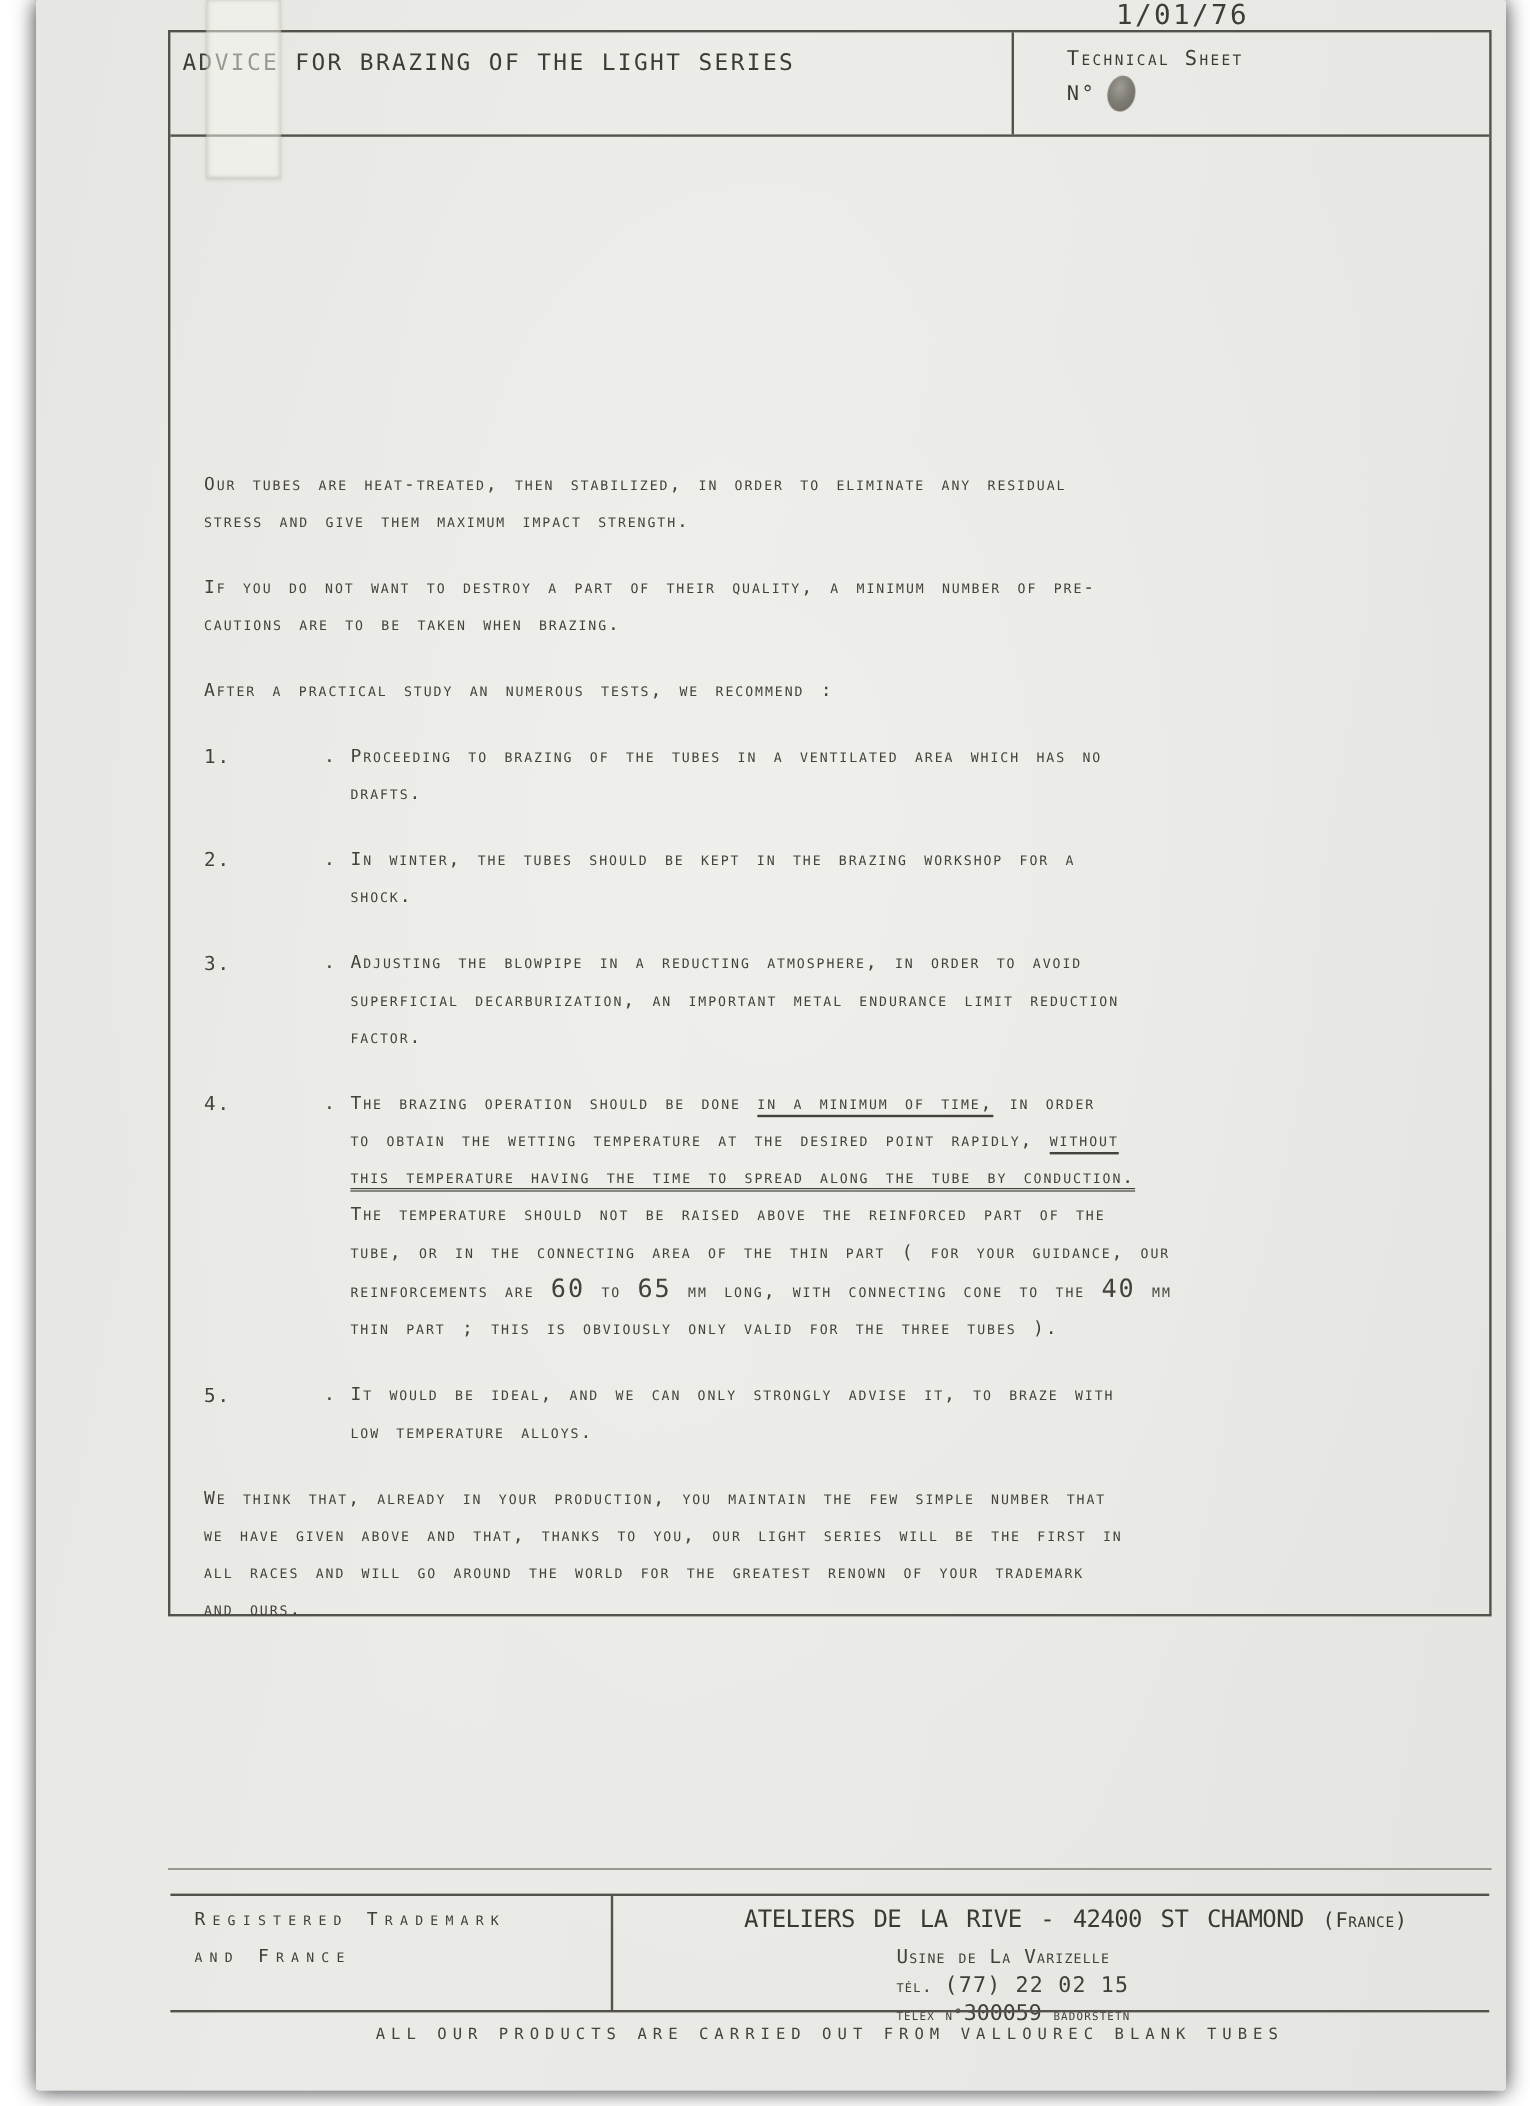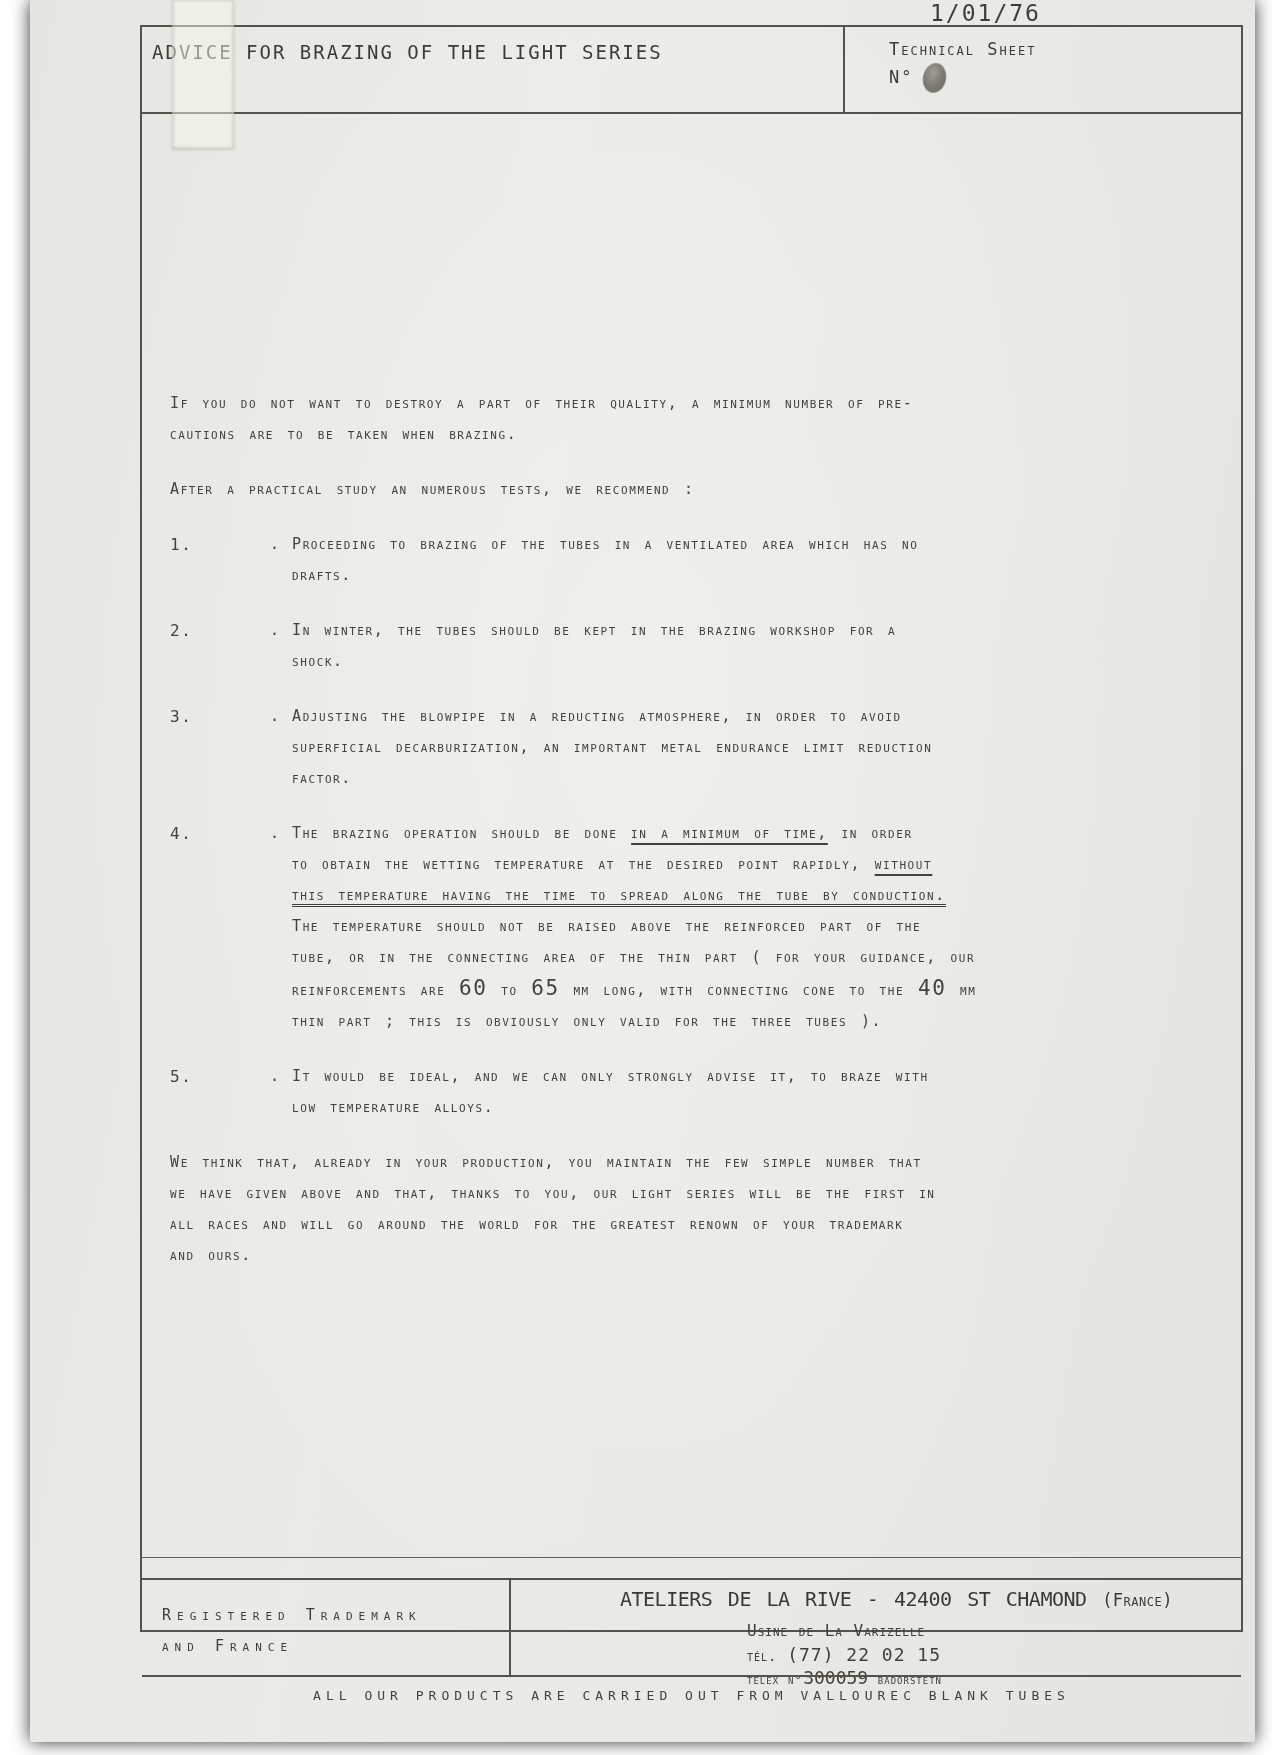--- a/index.html
+++ b/index.html
@@ -27,21 +27,21 @@
   }
 
   .ink { color:#45423c; }
 
   .date {
     position:absolute; left:930px; top:0px; z-index:2;
     font-size:23px; letter-spacing:2px; color:#3f3d37;
   }
 
   .frame {
-    position:absolute; left:140px; top:25px; width:1103px; height:1607px; z-index:2;
+    position:absolute; left:140px; top:25px; width:1103px; height:1322px; z-index:2;
     border:2px solid #55524b;
   }
 
   
   .header-band { display:flex; height:87px; border-bottom:2px solid #55524b; }
   .title-cell { flex:1; padding:14px 0 0 10px; }
   .title-cell span {
     font-size:19px; letter-spacing:2px; color:#3d3b35; white-space:nowrap;
   }
   .sheet-cell { width:398px; border-left:2px solid #55524b; padding:12px 0 0 44px; }
@@ -71,21 +71,21 @@
   .u  { text-decoration-line:underline; text-decoration-thickness:1.5px; text-underline-offset:5px; }
   .u2 { text-decoration-line:underline; text-decoration-style:double; text-decoration-thickness:1px; text-underline-offset:4px; }
   .lg { font-size:21px; font-variant:normal; }
 
   
   .footer-sep1 { position:absolute; left:-2px; right:-2px; top:1530px; border-top:1.5px solid #66625a; }
   .footer-table {
     position:absolute; left:0; right:0; top:1551px; height:97px;
     border-top:2px solid #55524b; display:flex;
   }
-  .cell-left { width:369px; border-right:2px solid #55524b; padding:20px 0 0 20px;
+  .cell-left { width:369px; border-right:2px solid #55524b; padding:4px 0 0 20px;
     font-variant:small-caps; font-size:15px; line-height:31px; letter-spacing:6px; color:#403e38; }
   .cell-right { flex:1; position:relative; padding:7px 0 0 109px; }
   .company-line { font-size:20px; letter-spacing:-0.5px; word-spacing:4px; color:#3b3933; white-space:nowrap; }
   .company-line .country { font-variant:small-caps; font-size:17px; letter-spacing:0.5px; }
   .address { position:absolute; left:236px; top:40px; color:#434039; white-space:nowrap; }
   .factory { font-variant:small-caps; font-size:16px; letter-spacing:1px; line-height:22px; }
   .telline { line-height:25px; }
   .telline .lbl { font-variant:small-caps; font-size:14px; letter-spacing:1px; }
   .telnum { font-size:18px; letter-spacing:1px; }
   .telexline { line-height:18px; }
@@ -117,20 +117,24 @@
       <div class="sheet-cell">
         <div class="sheet-line1">Technical Sheet</div>
         <div class="sheet-line2">
           <span>N°</span><span class="smudge"></span>
         </div>
       </div>
     </div>
 
     <div class="doc-body" id="doc-body">
         <div class="block para">
+          <div class="line"><span>Our tubes are heat-treated, then stabilized, in order to eliminate any residual</span></div>
+          <div class="line"><span>stress and give them maximum impact strength.</span></div>
+        </div>
+        <div class="block para">
           <div class="line"><span>If you do not want to destroy a part of their quality, a minimum number of pre-</span></div>
           <div class="line"><span>cautions are to be taken when brazing.</span></div>
         </div>
         <div class="block para">
           <div class="line"><span>After a practical study an numerous tests, we recommend :</span></div>
         </div>
         <div class="block item">
           <div class="inum">1.</div>
           <div class="idot">.</div>
           <div class="itext">

